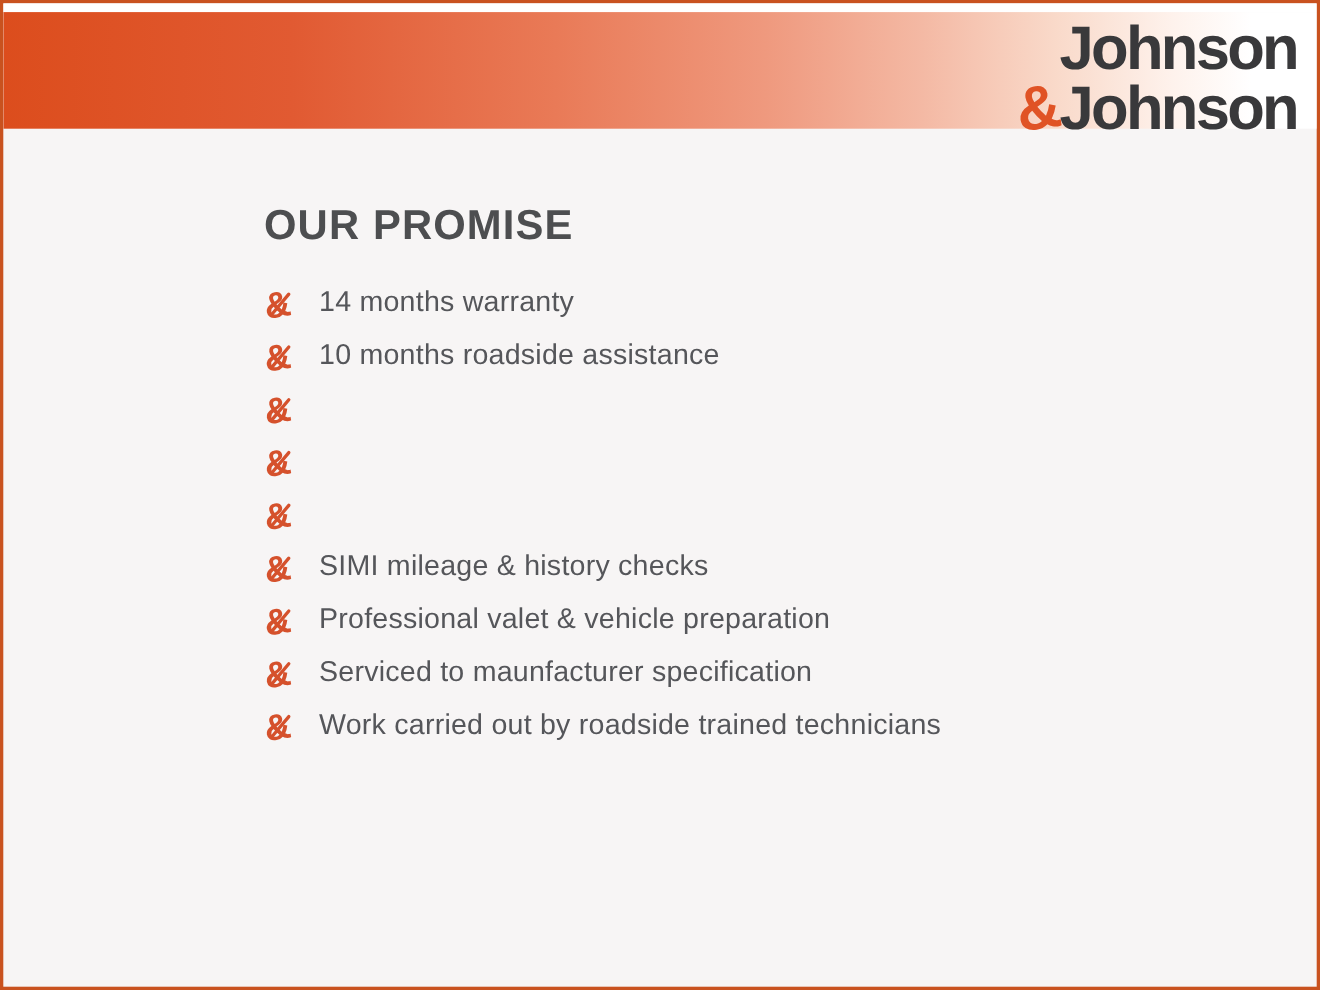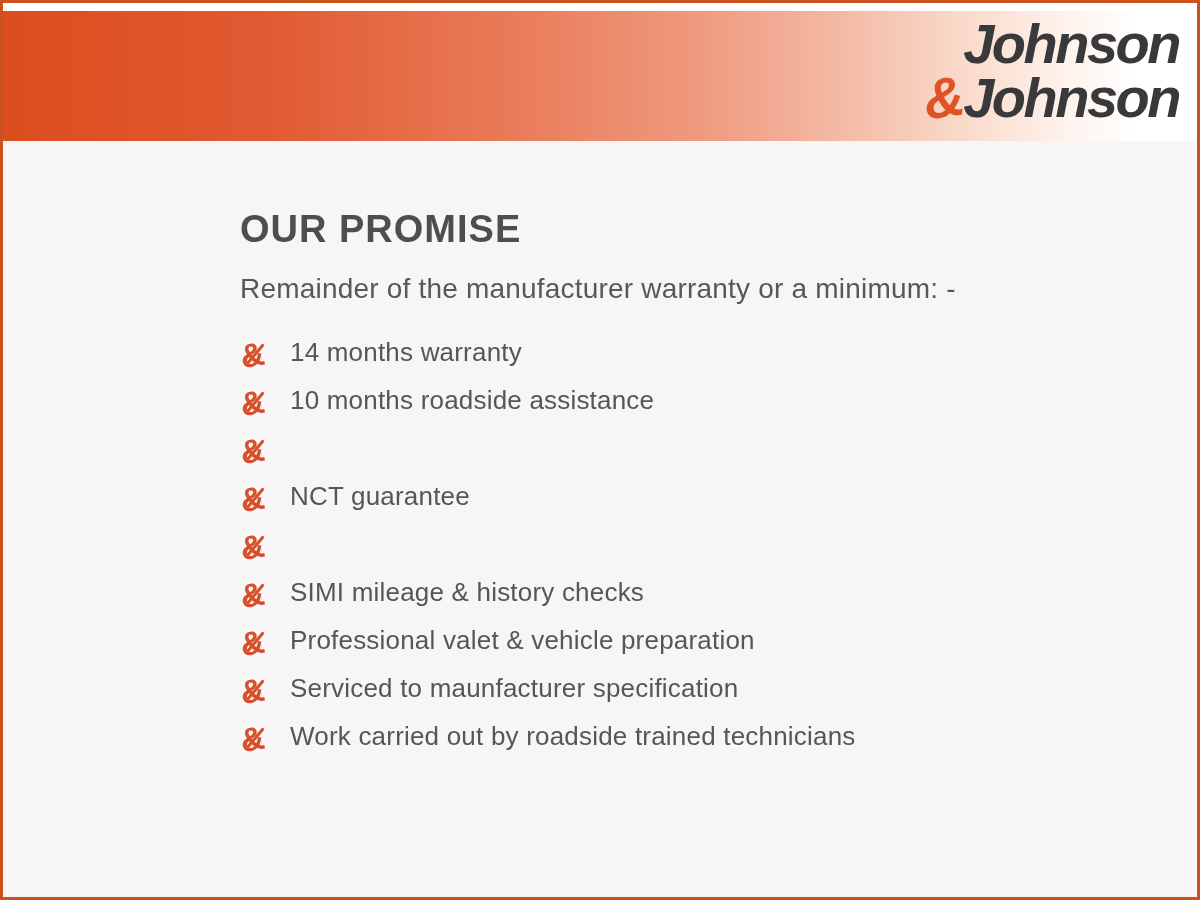--- a/index.html
+++ b/index.html
@@ -17,26 +17,25 @@
 
   
   .top-strip {
     height: 8px;
     width: 100%;
     background: #ffffff;
   }
 
   .header-band {
     position: relative;
-    height: 130px;
+    height: 106px;
     width: 100%;
     background: linear-gradient(90deg,
       #dc4d1d 0%, #e15a32 22%, #e97a57 42%, #ef997e 58%,
       #f4b9a4 70%, #f9d9c9 80%, #fef2ec 89%, #ffffff 95%, #ffffff 100%);
-    font-style: italic;
   }
 
   .logo {
     position: absolute;
     top: 6px;
     right: 18px;
     text-align: right;
     line-height: 0.96;
     font-weight: 700;
     font-size: 56px;
@@ -121,37 +120,35 @@
 
   <div class="header-band">
     <div class="logo">
       <div>Johnson</div>
       <div><span class="logo-amp">&amp;</span><span>Johnson</span></div>
     </div>
   </div>
 
   <div class="main">
     <div class="page-title">OUR PROMISE</div>
-    <div class="page-subtitle">Remainder of the manufacturer warranty or a minimum: -</div>
 
     <ul class="promise-list">
       <li class="promise-item">
         <span class="amp-bullet">&amp;</span>
         <span class="item-label">14 months warranty</span>
       </li>
       <li class="promise-item">
         <span class="amp-bullet">&amp;</span>
         <span class="item-label">10 months roadside assistance</span>
       </li>
       <li class="promise-item">
         <span class="amp-bullet">&amp;</span>
       </li>
       <li class="promise-item">
         <span class="amp-bullet">&amp;</span>
-        <span class="item-label">NCT guarantee</span>
       </li>
       <li class="promise-item">
         <span class="amp-bullet">&amp;</span>
       </li>
       <li class="promise-item">
         <span class="amp-bullet">&amp;</span>
         <span class="item-label">SIMI mileage &amp; history checks</span>
       </li>
       <li class="promise-item">
         <span class="amp-bullet">&amp;</span>

